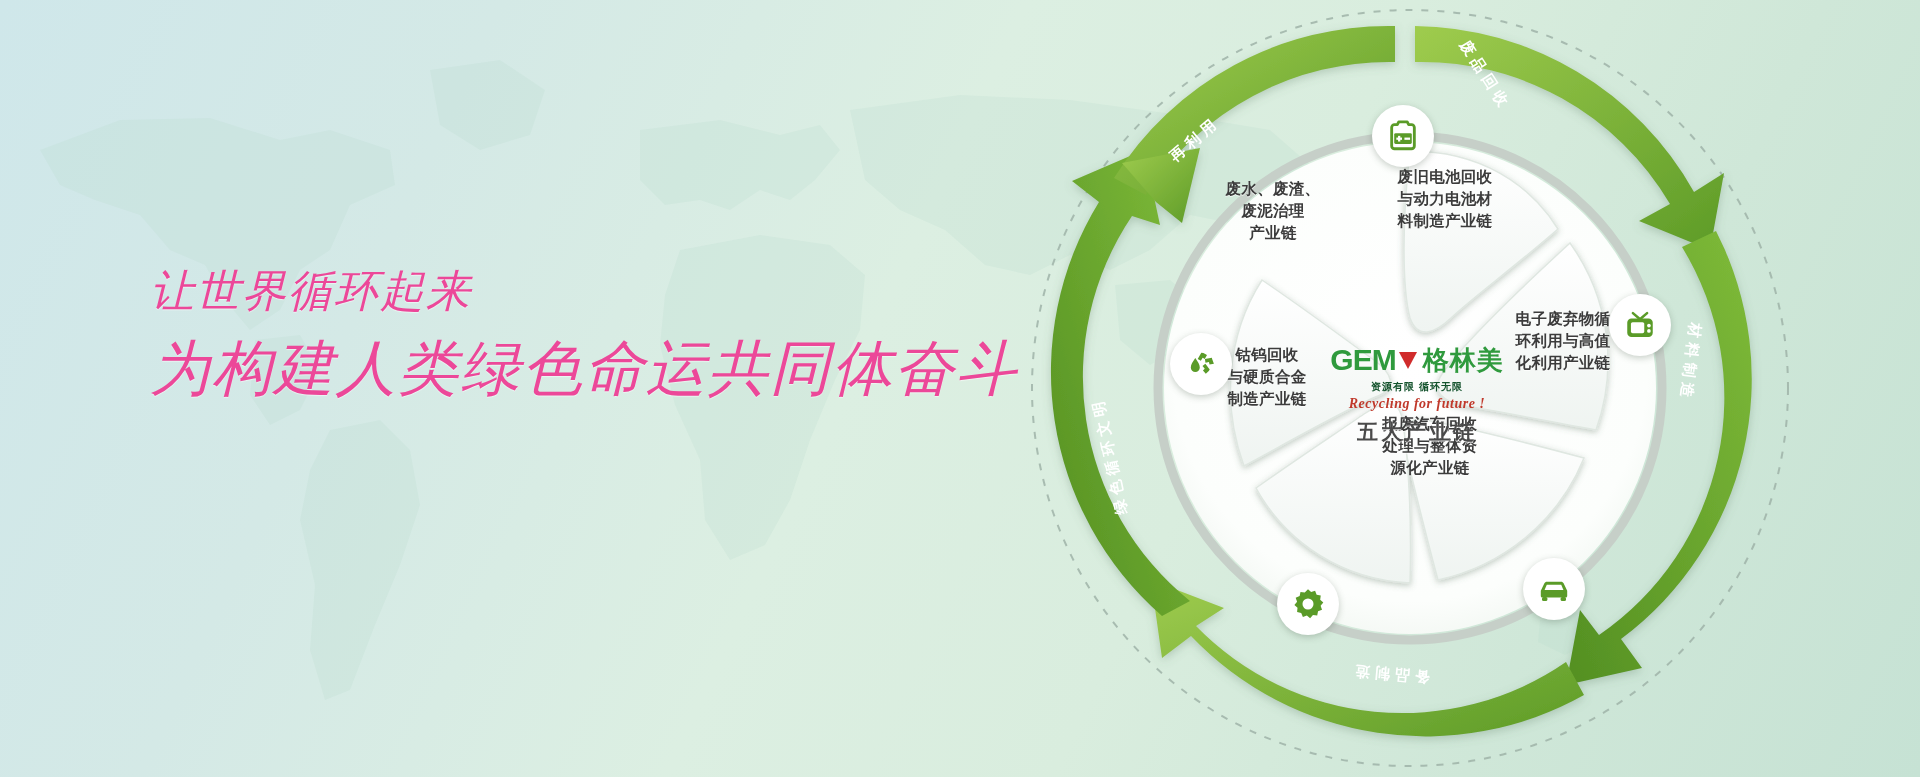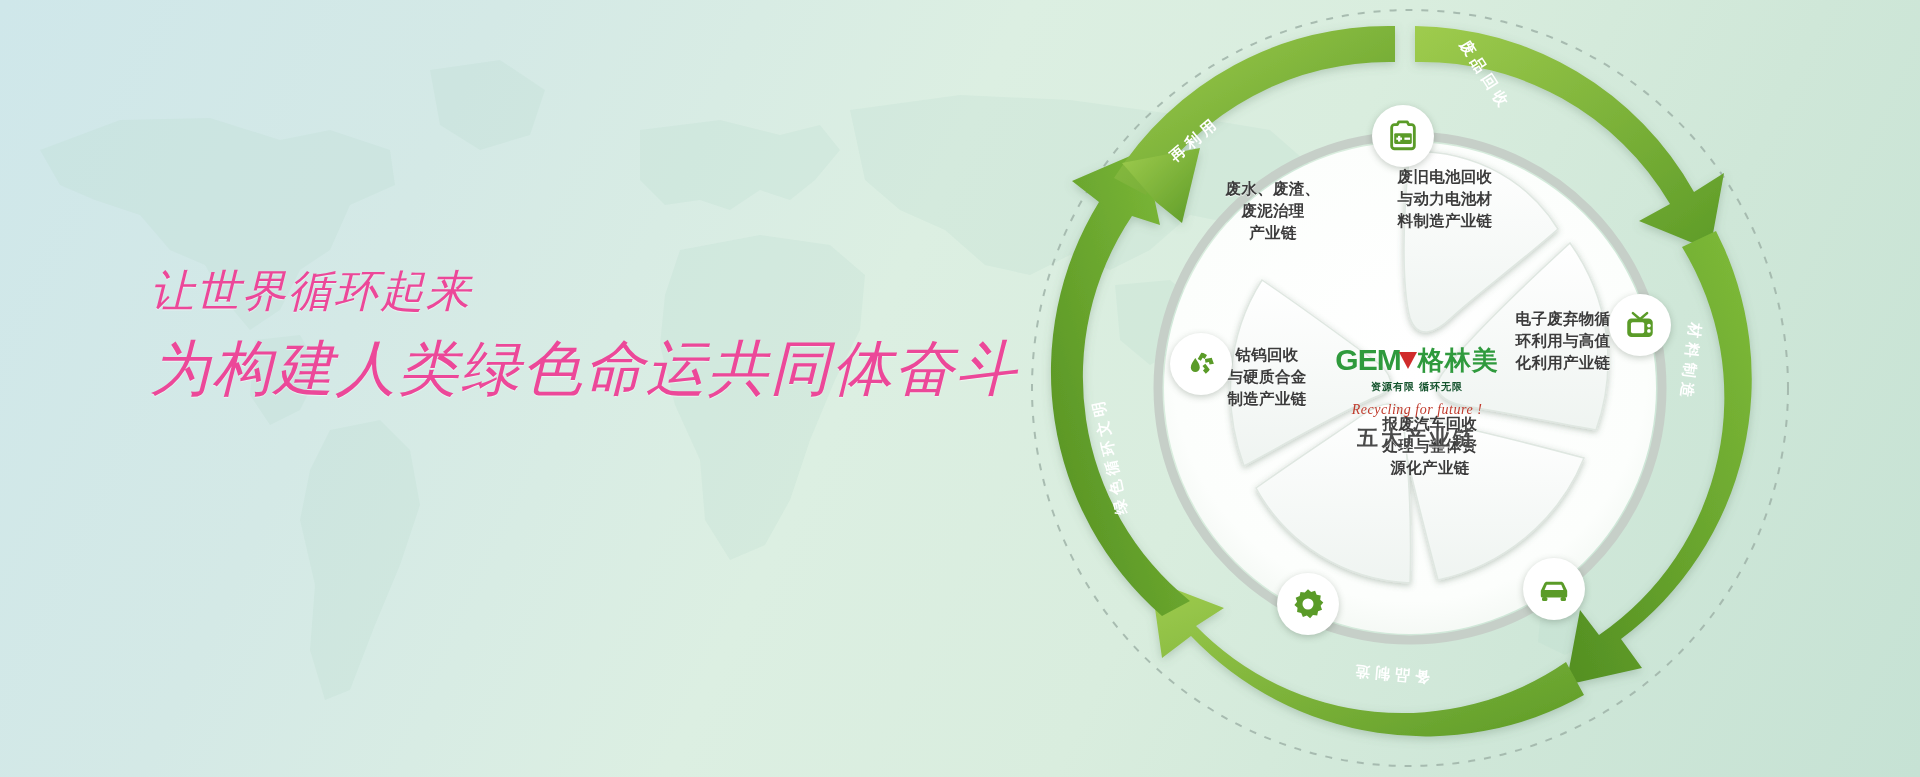--- a/index.html
+++ b/index.html
@@ -44,33 +44,33 @@
     font-weight:700;
     letter-spacing:.3px;
     white-space:pre-line;
     text-shadow:0 1px 0 rgba(255,255,255,.7);
   }
 
   
   .centerlogo{
     position:absolute;left:1312px;top:345px;width:210px;text-align:center;
   }
-  .logo-row{display:flex;align-items:center;justify-content:center;}
+  .logo-row{display:flex;align-items:center;justify-content:center;gap:5px;}
   .gem-word{
     font-family:"Liberation Sans","DejaVu Sans",sans-serif;
     font-weight:700;font-size:30px;color:#2f9a3d;letter-spacing:-1px;
     line-height:1;
   }
   .gem-tri{
     width:0;height:0;border-left:9px solid transparent;border-right:9px solid transparent;
     border-top:17px solid #d02b2b;margin:0 1px 0 -2px;
   }
   .gem-cn{font-size:26px;font-weight:700;color:#2f9a3d;letter-spacing:1px;line-height:1;text-align:right;}
   .slogan-cn{font-size:10px;color:#14532d;font-weight:700;letter-spacing:1px;margin-top:5px;}
-  .slogan-en{font-size:14px;color:#c0392b;font-weight:400;font-style:italic;letter-spacing:.5px;margin-top:8px;
+  .slogan-en{font-size:14px;color:#c0392b;font-weight:700;font-style:italic;letter-spacing:.5px;margin-top:2px;
              font-family:"Liberation Serif","DejaVu Serif",serif;}
   .five-chain{
     margin-top:6px;font-size:21px;font-weight:700;color:#4a4a4a;letter-spacing:3px;
     text-shadow:0 1px 0 rgba(255,255,255,.8);
     text-align:center;
   }
 
   
   .bubble{
     position:absolute;border-radius:50%;background:#ffffff;

